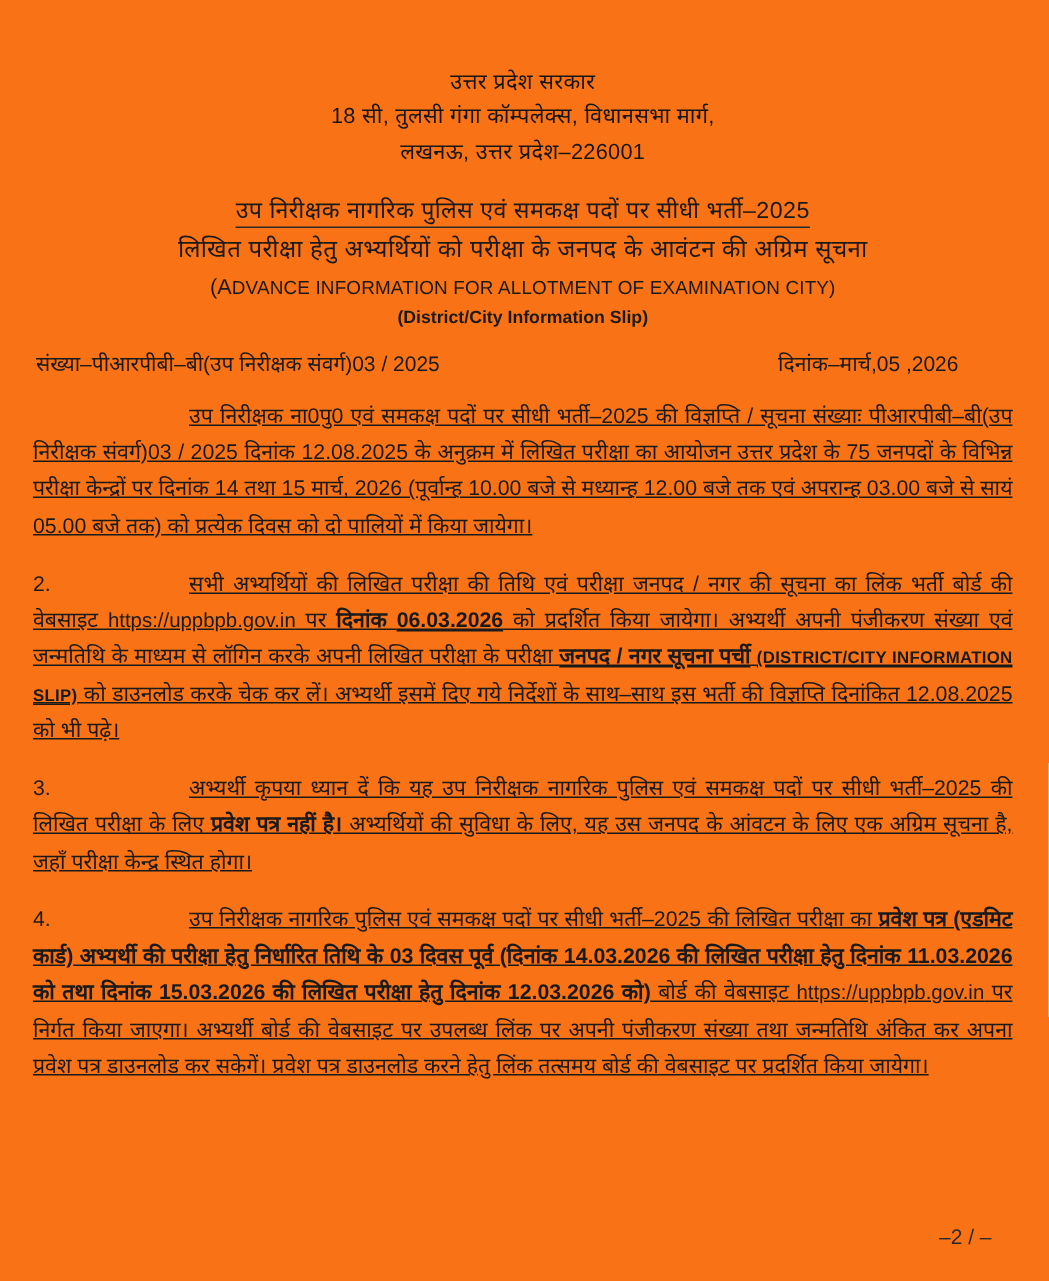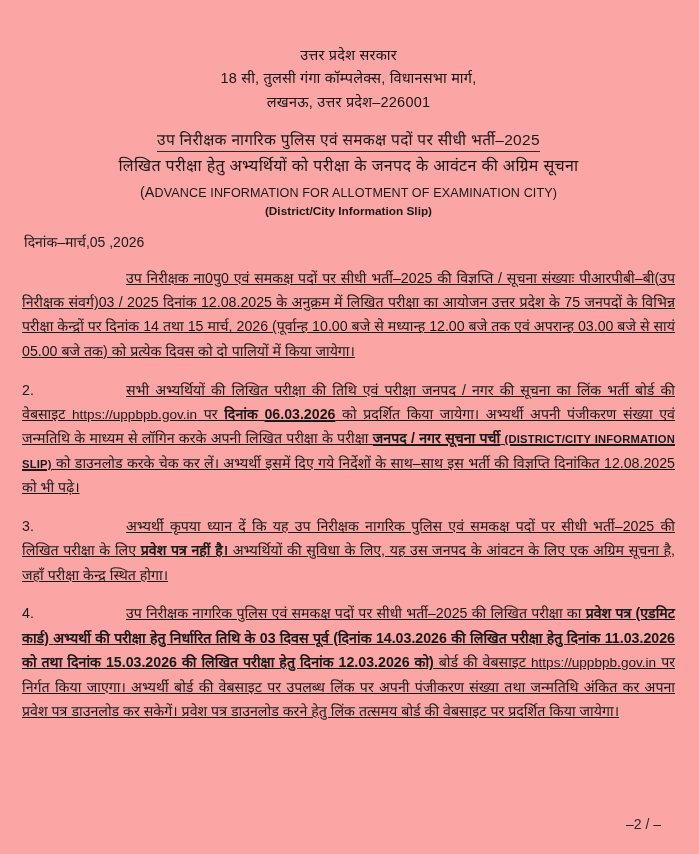--- a/index.html
+++ b/index.html
@@ -15,21 +15,21 @@
     color: #1a1a1a;
     position: relative;
     overflow: hidden;
   }
   .page {
     width: 699px;
     height: 854px;
     box-sizing: border-box;
     padding: 44px 24px 10px 22px;
     position: relative;
-    background: #fca5a5;
+    background: #f97316;
   }
 
   
   .letterhead {
     text-align: center;
     line-height: 1.62;
   }
   .lh-line {
     font-size: 14.5px;
     letter-spacing: 0.2px;
@@ -140,20 +140,21 @@
       <span class="title-hi-1">उप निरीक्षक नागरिक पुलिस एवं समकक्ष पदों पर सीधी भर्ती–2025</span>
     </div>
     <div class="title-hi-2">लिखित परीक्षा हेतु अभ्यर्थियों को परीक्षा के जनपद के आवंटन की अग्रिम सूचना</div>
     <div class="title-en-1">
       <span><span class="big">(A</span><span>DVANCE INFORMATION FOR  ALLOTMENT OF EXAMINATION CITY)</span></span>
     </div>
     <div class="title-en-2">(District/City Information Slip)</div>
   </div>
 
   <div class="ref-row">
+    <div class="ref-no">संख्या–पीआरपीबी–बी(उप निरीक्षक संवर्ग)03 / 2025</div>
     <div class="ref-date">दिनांक–मार्च,05 ,2026</div>
   </div>
 
   <div class="body-block">
 
     <p class="para first">
       <span>उप निरीक्षक ना0पु0 एवं समकक्ष पदों पर सीधी भर्ती–2025 की विज्ञप्ति  / सूचना संख्याः पीआरपीबी–बी(उप निरीक्षक संवर्ग)03 / 2025 दिनांक 12.08.2025 के अनुक्रम में लिखित परीक्षा का आयोजन उत्तर प्रदेश के 75 जनपदों के विभिन्न परीक्षा केन्द्रों पर दिनांक 14 तथा 15 मार्च, 2026 (पूर्वान्ह 10.00 बजे से मध्यान्ह 12.00 बजे तक एवं अपरान्ह 03.00 बजे से सायं 05.00 बजे तक) को प्रत्येक दिवस को दो पालियों में किया जायेगा।</span>
     </p>
 
     <p class="para numbered">

